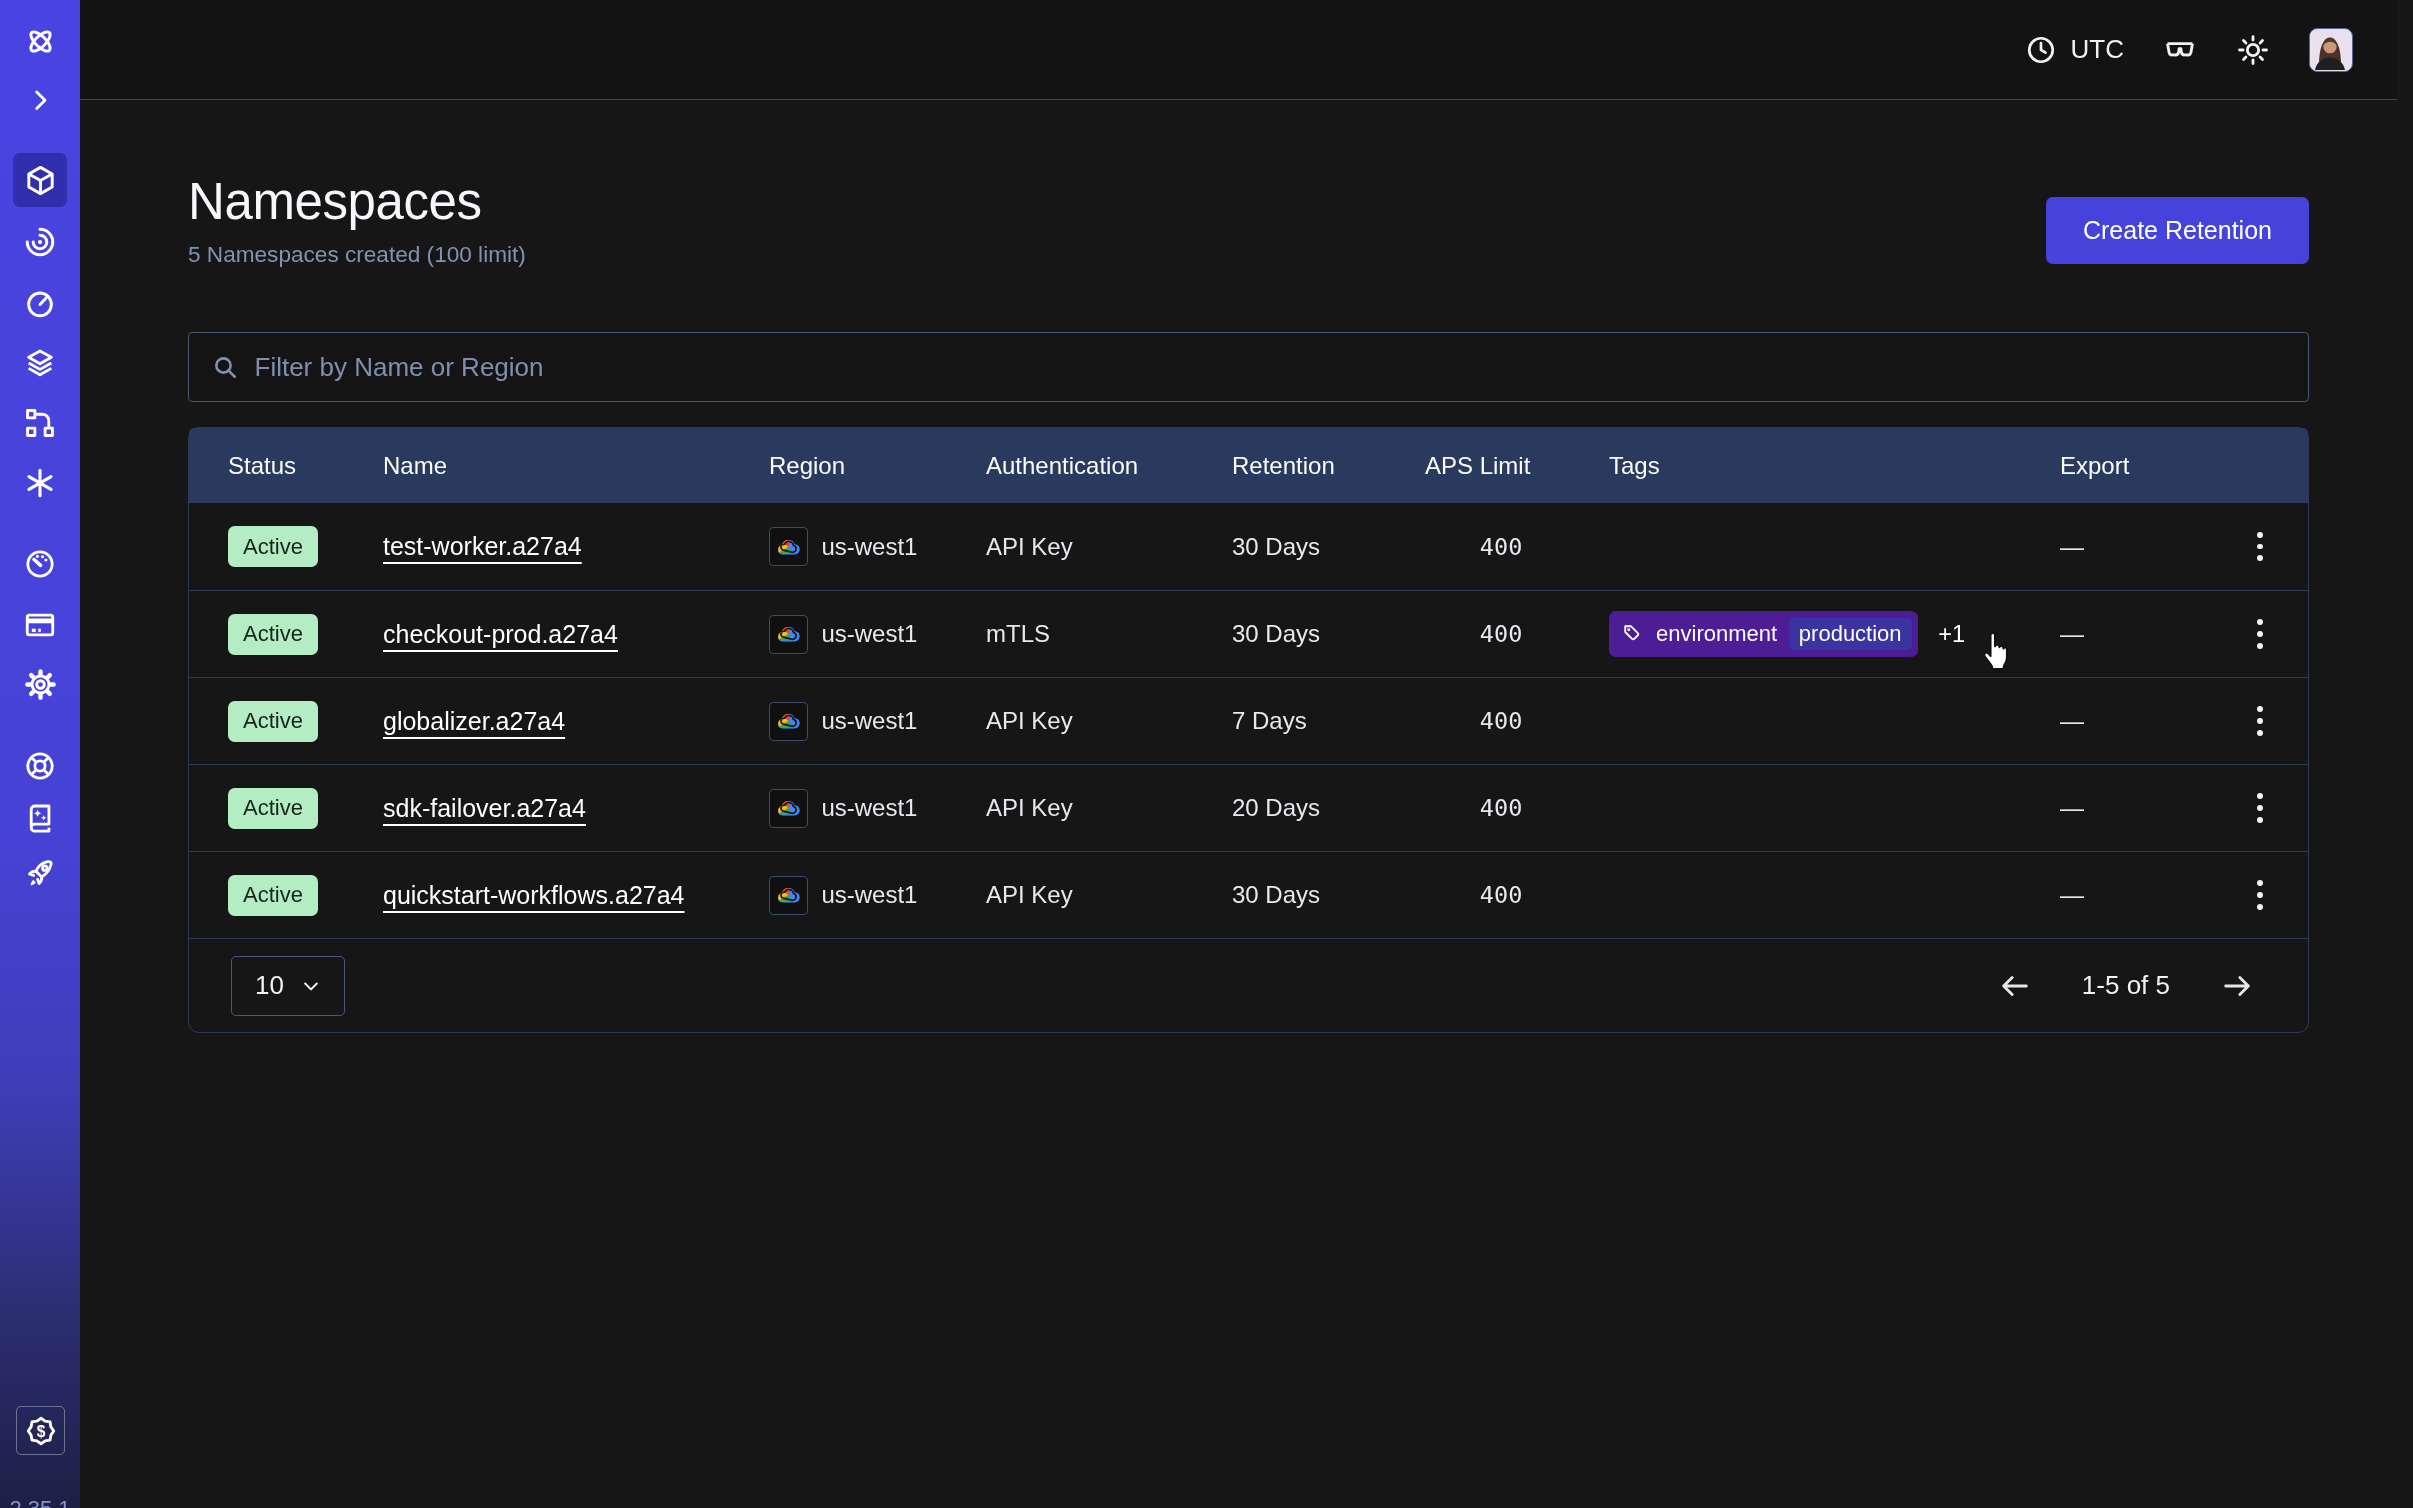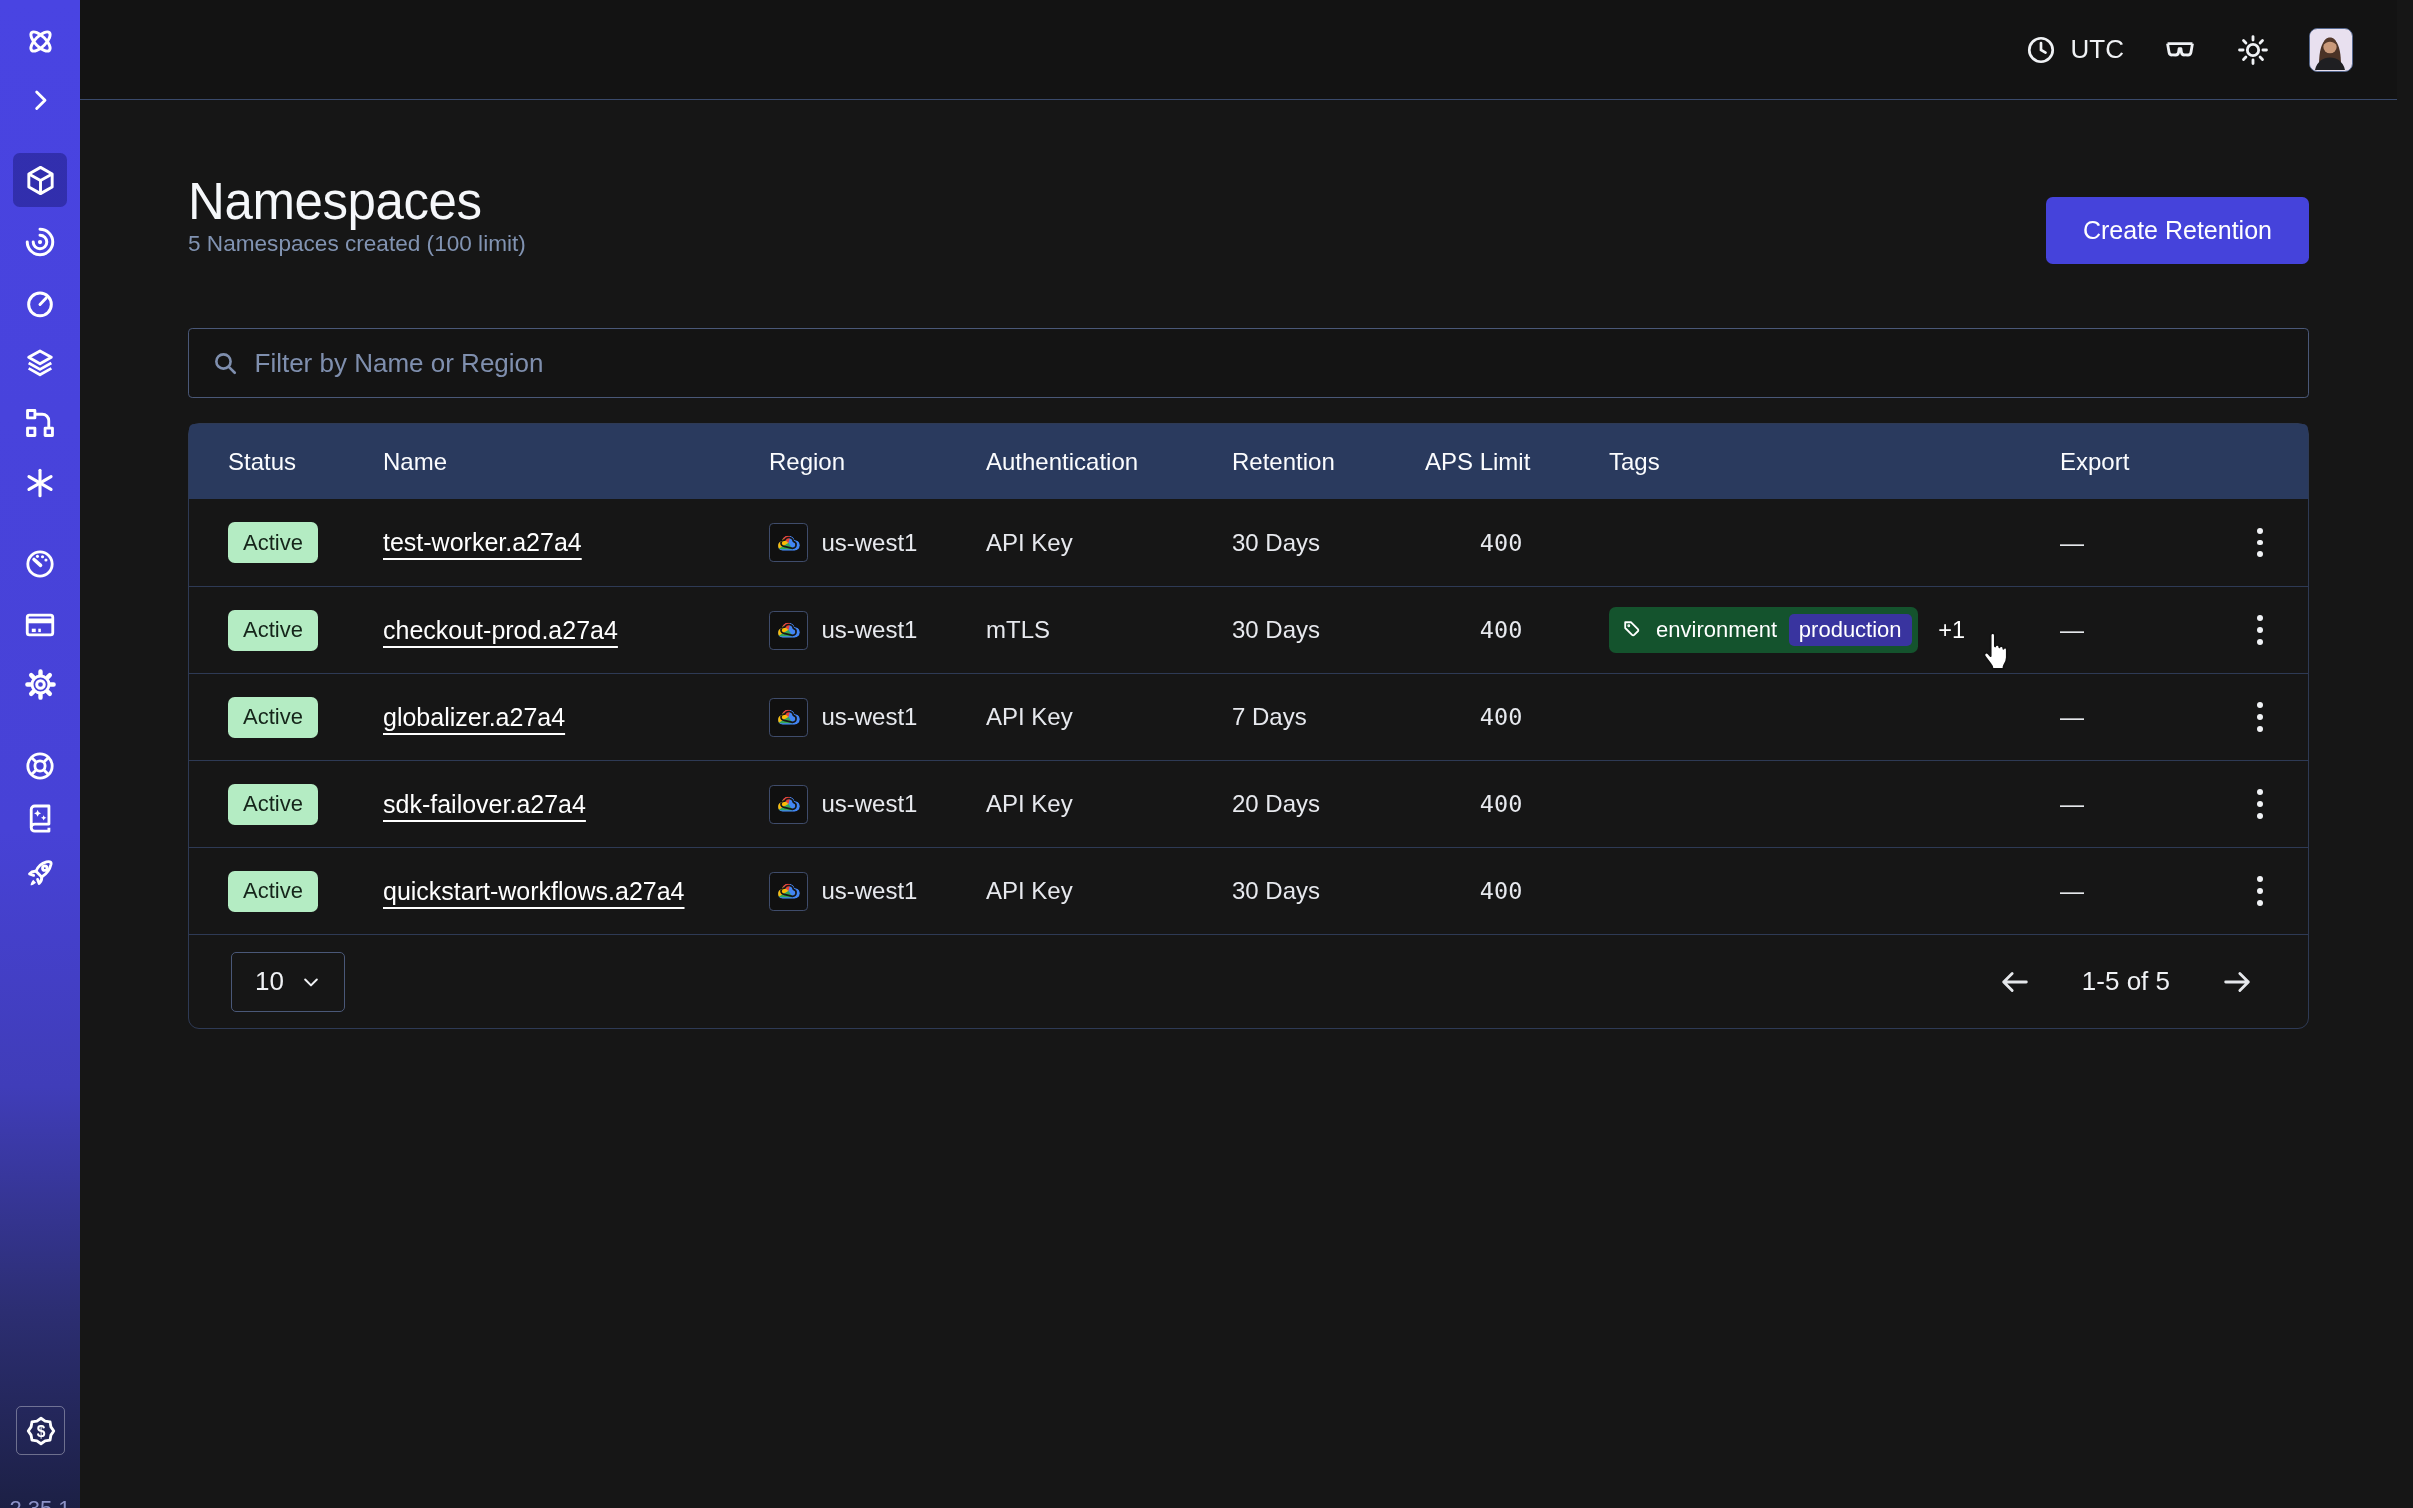--- a/index.html
+++ b/index.html
@@ -56,21 +56,21 @@
     width:44px; height:44px; border-radius:8.4px; border:1.7px solid #55688f;
     overflow:hidden; cursor:pointer; padding:0; background:#e8e0ef;
   }
   .avatar svg { display:block; }
 
   
   .main { position:absolute; left:80px; top:81px; right:0; bottom:0; padding:0 104px 0 108px; }
 
   .page-header { display:flex; justify-content:space-between; align-items:flex-start; margin-top:91px; }
   .page-title { font-size:51px; font-weight:500; color:#f5f7fa; letter-spacing:-0.4px; line-height:59px; }
-  .page-subtitle { font-size:22.6px; color:#8193b2; margin-top:0; }
+  .page-subtitle { font-size:22.6px; color:#8193b2; margin-top:11px; }
   .create-btn {
     margin-top:25px; height:67px; padding:0 37px;
     background:#4543db; color:#fff; font-size:25px; font-weight:500;
     font-family:inherit; border:none; border-radius:6.7px; cursor:pointer;
   }
 
   .search-bar {
     margin-top:64px; height:70px; width:100%;
     border:1.7px solid #4a5878; border-radius:4.2px; background:#141414;
     display:flex; align-items:center; padding:0 22px; gap:15px;
@@ -109,21 +109,21 @@
     width:39px; height:39px; border:1.7px solid #3f4c6b; border-radius:4.2px;
     display:flex; align-items:center; justify-content:center; background:#101010;
   }
   .cell-aps {
     font-family:"DejaVu Sans Mono", monospace; font-size:23.5px;
     text-align:right; padding-right:1.7px;
   }
   .cell-tags { display:flex; align-items:center; gap:20px; }
   .tag-pill {
     display:inline-flex; align-items:center; gap:11.7px;
-    background:#14532d; border-radius:6.7px; padding:6.7px 6.7px 6.7px 13.4px;
+    background:#4c1d95; border-radius:6.7px; padding:6.7px 6.7px 6.7px 13.4px;
     font-size:22px; color:#fff; cursor:pointer; border:none; font-family:inherit;
   }
   .tag-pill .tag-value { background:#39349f; border-radius:5px; padding:3.4px 10px; }
   .tags-more { font-size:23.5px; color:#fff; }
   .cell-export { color:#e5e7eb; }
   .cell-kebab { display:flex; justify-content:center; }
   .kebab { display:flex; flex-direction:column; gap:5.9px; cursor:pointer; padding:5px; background:none; border:none; }
   .kebab i { width:5.9px; height:5.9px; border-radius:50%; background:#f0f2f5; }
 
   

